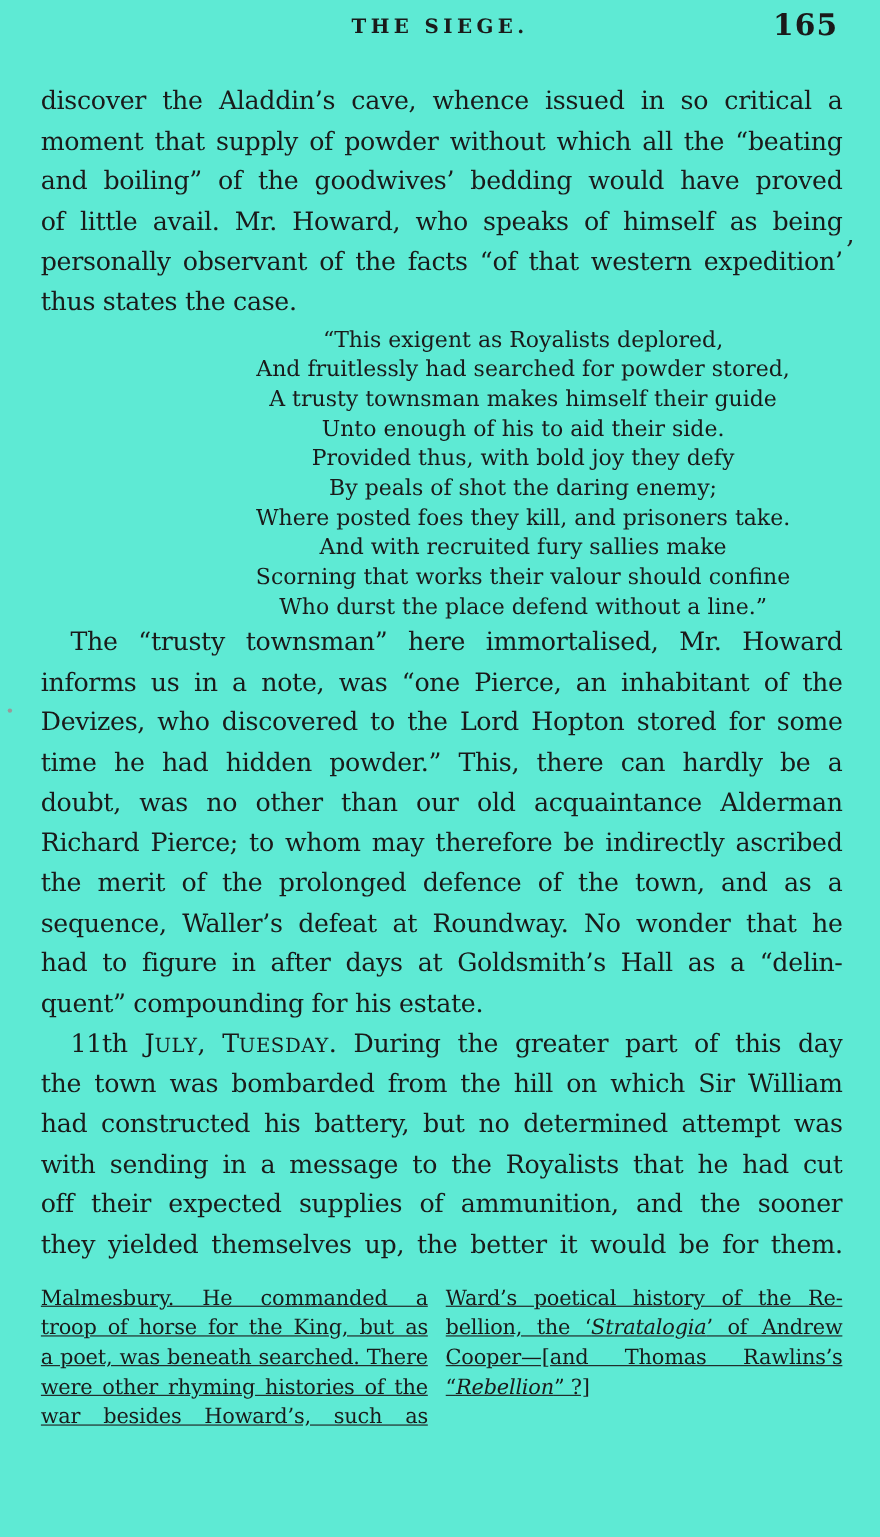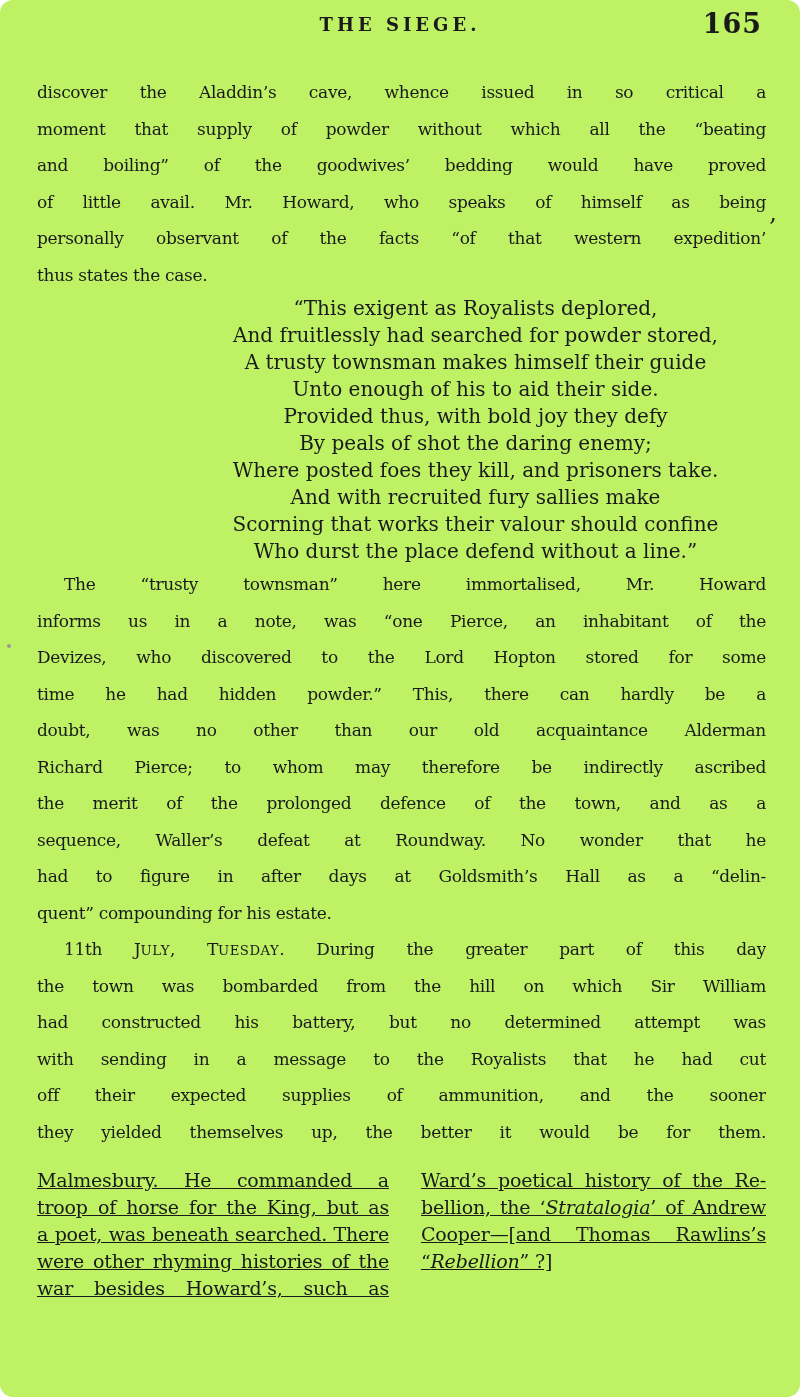--- a/index.html
+++ b/index.html
@@ -1,49 +1,48 @@
 <!DOCTYPE html>
 <html><head>
 <meta charset="utf-8">
 <style>
   html,body{margin:0;padding:0;}
   .page{
     position:relative;
     width:800px;height:1397px;
-    background:#bef264;
+    background:#5eead4;
     color:#1a1a1a;
     font-family:"DejaVu Serif", serif;
     overflow:hidden;
-    border-radius:13px;
   }
   
   .header{position:relative;height:34px;padding-top:12px;}
   .running-title{
     position:absolute;left:50%;top:14px;transform:translateX(-50%);
     font-weight:bold;font-size:18px;letter-spacing:4px;white-space:nowrap;
   }
   .page-number{
     position:absolute;right:38px;top:8px;
     font-weight:bold;font-size:27px;letter-spacing:1px;
   }
   
   .text-block{margin:28px 34px 0 37px;}
   .para{margin:0;}
-  .para.body{font-size:17px;letter-spacing:-0.3px;}
+  .para.body{font-size:23px;letter-spacing:-0.3px;}
   .para.body .tl{height:36.5px;line-height:36.5px;}
   .tl{overflow:hidden;text-align:justify;}
   .tl.j::after{content:"";display:inline-block;width:100%;height:0;}
   .para.verse{font-size:20px;margin:2px 0 1px 148px;}
   .para.verse .tl{height:27px;line-height:27px;white-space:nowrap;text-align:center;}
   
   .sc{text-transform:uppercase;font-size:0.78em;letter-spacing:0.5px;}
   
   .footnotes{display:flex;margin:17px 34px 0 37px;font-size:19px;letter-spacing:-0.2px;text-decoration:underline;}
   .fncol.left{width:352px;margin-right:16px;flex:none;}
-  .fncol.right{flex:1;margin-left:16px;}
+  .fncol.right{flex:1;}
   .tl.fn{height:27px;line-height:27px;}
   
   .stray-mark{position:absolute;right:23px;top:199px;font-size:24px;color:#222;}
   .speck{position:absolute;left:7px;top:644px;width:4px;height:4px;
          background:#9a9a9a;border-radius:50%;}
 </style>
 </head>
 <body>
 
 <div class="page">

